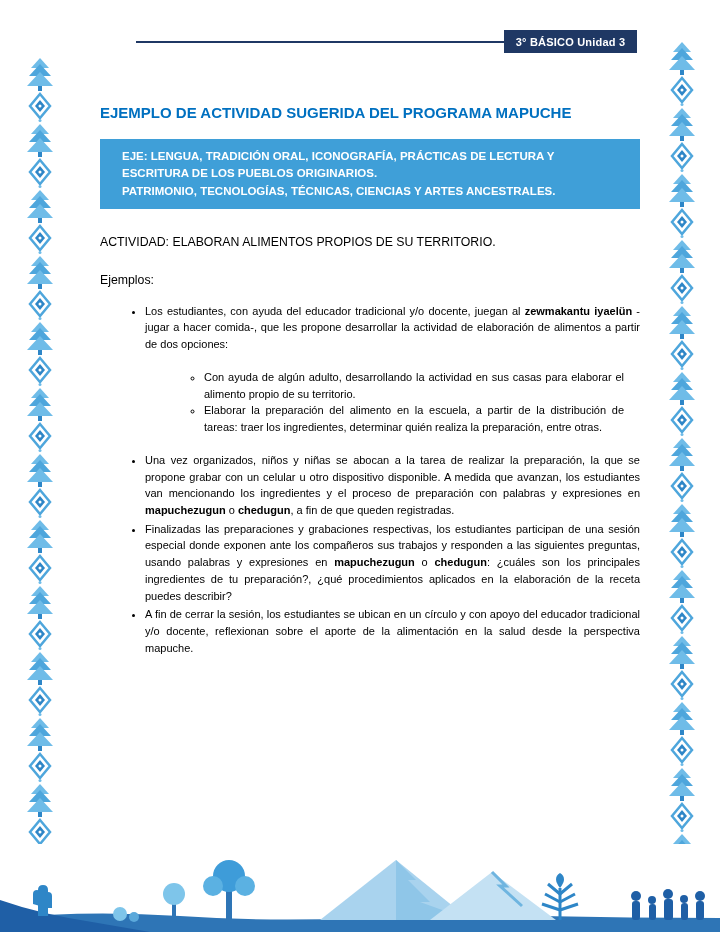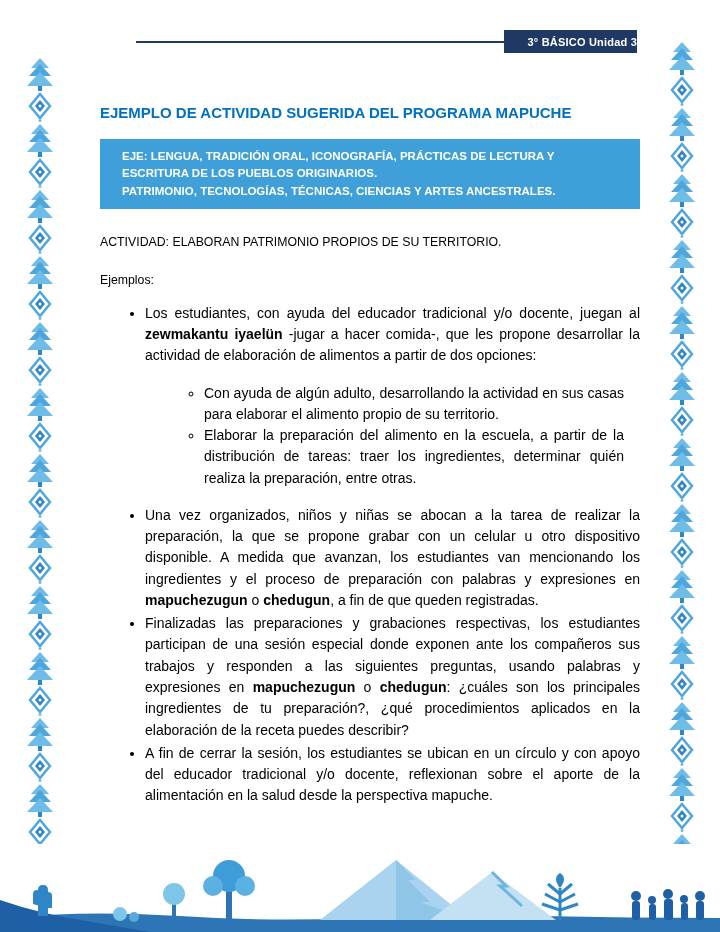--- a/index.html
+++ b/index.html
@@ -1,34 +1,34 @@
 <!DOCTYPE html>
 <html><head>
 <meta charset="utf-8">
 <style>
   *{box-sizing:border-box;margin:0;padding:0}
   html,body{background:#ededed;font-family:"Liberation Sans",sans-serif}
   .page{position:relative;width:720px;height:932px;background:#ffffff;margin:0 auto;overflow:hidden}
 
   .top-rule{position:absolute;left:136px;top:41px;width:501px;height:2px;background:#1F3864}
   .badge{position:absolute;left:504px;top:30px;width:133px;height:23px;background:#1F3864;
-         color:#fff;font-size:11px;font-weight:bold;display:flex;align-items:center;justify-content:flex-end;
+         color:#fff;font-size:11px;font-weight:bold;display:flex;align-items:center;justify-content:center;
          letter-spacing:.2px;white-space:nowrap}
 
   .border{position:absolute}
   .border.left{left:25px;top:56px}
   .border.right{left:667px;top:40px}
 
   .content{position:absolute;left:100px;top:104px;width:540px;color:#000}
   .title{font-size:15px;font-weight:bold;color:#0070C0;margin-bottom:18px}
   .eje-box{background:#3F9FD8;color:#fff;font-weight:bold;font-size:11.5px;line-height:1.5;
            padding:9px 22px;margin-bottom:26px}
   .actividad{font-size:12.3px;margin-bottom:24px}
   .ejemplos{font-size:12.3px;margin-bottom:16px}
-  .bullets{margin:0;padding-left:45px;font-size:14px;line-height:1.52;text-align:justify;list-style-type:disc}
+  .bullets{margin:0;padding-left:45px;font-size:11px;line-height:1.52;text-align:justify;list-style-type:disc}
   .bullets>li{margin-bottom:2px}
   .subs{list-style-type:circle;padding-left:43px;margin:16px}
   .b{font-weight:bold}
 
   .footer-art{position:absolute;left:0;bottom:0;display:block}
 </style>
 </head>
 <body>
 
 <div class="page">
@@ -73,21 +73,21 @@
 
   <div class="content">
 
     <h1 class="title">EJEMPLO DE ACTIVIDAD SUGERIDA DEL PROGRAMA MAPUCHE</h1>
 
     <div class="eje-box">
       <p>EJE:  LENGUA, TRADICIÓN ORAL, ICONOGRAFÍA, PRÁCTICAS DE LECTURA Y ESCRITURA DE LOS PUEBLOS ORIGINARIOS.</p>
       <p>PATRIMONIO, TECNOLOGÍAS, TÉCNICAS, CIENCIAS Y ARTES ANCESTRALES.</p>
     </div>
 
-    <p class="actividad">ACTIVIDAD: ELABORAN PATRIMONIO PROPIOS DE SU TERRITORIO.</p>
+    <p class="actividad">ACTIVIDAD: ELABORAN ALIMENTOS PROPIOS DE SU TERRITORIO.</p>
 
     <p class="ejemplos">Ejemplos:</p>
 
     <ul class="bullets">
 
       <li>
         <span>Los estudiantes, con ayuda del educador tradicional y/o docente, juegan al </span><span class="b">zewmakantu iyaelün</span><span> -jugar a hacer comida-, que les propone desarrollar la actividad de elaboración de alimentos a partir de dos opciones:</span>
         <ul class="subs">
           <li>
             <span>Con ayuda de algún adulto, desarrollando la actividad en sus casas para elaborar el alimento propio de su territorio.</span>

